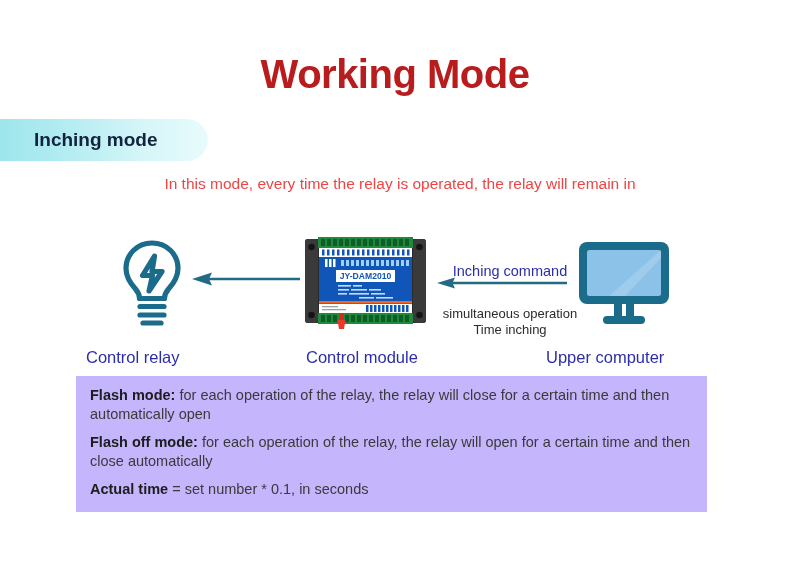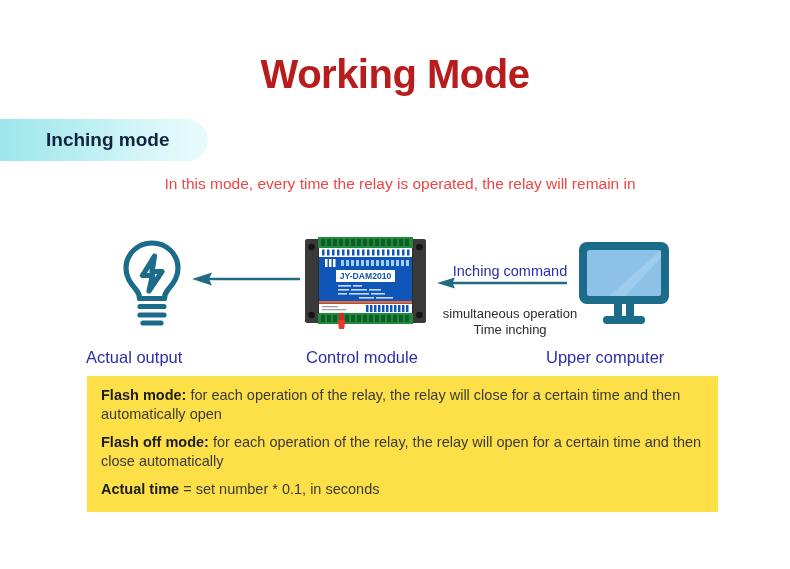--- a/index.html
+++ b/index.html
@@ -35,21 +35,21 @@
     left: 0;
     width: 208px;
     height: 42px;
     border-top-right-radius: 21px;
     border-bottom-right-radius: 21px;
     background: linear-gradient(to right, #9de6ec 0%, #b6edf2 35%, #d6f6f8 70%, #e8fbfc 100%);
     display: flex;
     align-items: center;
   }
   .mode-badge-label {
-    margin-left: 46px;
+    margin-left: 34px;
     font-size: 19px;
     font-weight: bold;
     color: #13233f;
     text-align: center;
   }
 
   
   .intro {
     position: absolute;
     top: 172px;
@@ -132,25 +132,25 @@
     color: #2d2dab;
     white-space: nowrap;
   }
   .caption-output  { left: 86px;  }
   .caption-module  { left: 306px; }
   .caption-upper   { left: 546px; }
 
   
   .info-box {
     position: absolute;
-    left: 87px;
+    left: 76px;
     top: 376px;
     width: 631px;
     height: 136px;
-    background: #fde047;
+    background: #c4b5fd;
     padding: 10px 14px 0 14px;
     box-sizing: border-box;
   }
   .info-line {
     font-size: 14.5px;
     line-height: 19px;
     color: #3a3a3a;
     margin-bottom: 9px;
   }
   .info-line b {
@@ -357,21 +357,21 @@
 
 <div class="cmd-title">Inching command</div>
 
 <div class="cmd-sub">
   <br>
   <span>simultaneous operation</span><br>
   <span>Time inching</span>
 </div>
 
 <div class="captions">
-  <span class="caption caption-output">Actual output</span>
+  <span class="caption caption-output">Control relay</span>
   <span class="caption caption-module">Control module</span>
   <span class="caption caption-upper">Upper computer</span>
 </div>
 
 <div class="info-box">
   <div class="info-line">
     <b>Flash mode:</b><span> for each operation of the relay, the relay will close for a certain time and then automatically open</span>
   </div>
   <div class="info-line">
     <b>Flash off mode:</b><span> for each operation of the relay, the relay will open for a certain time and then close automatically</span>

